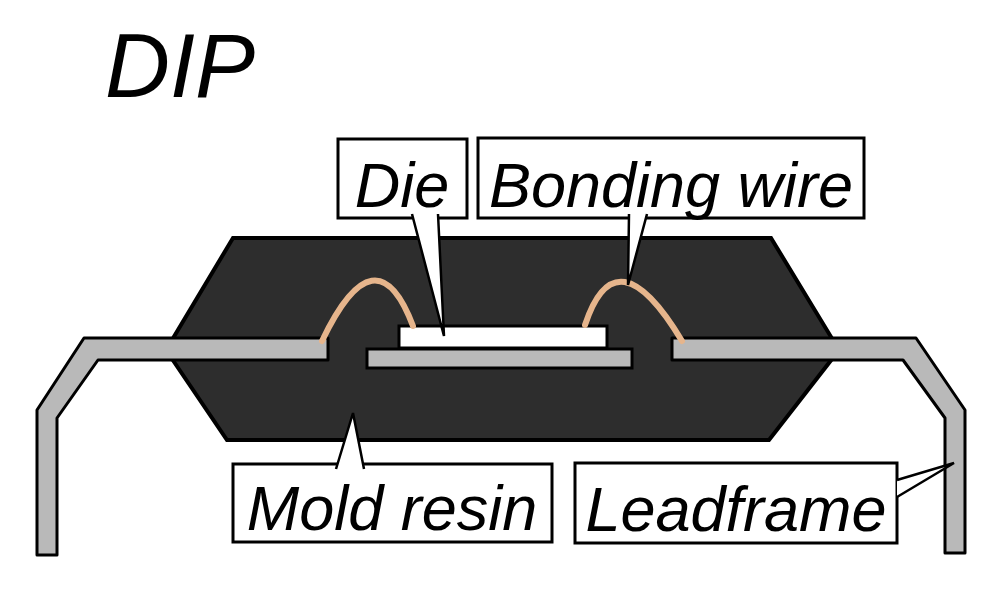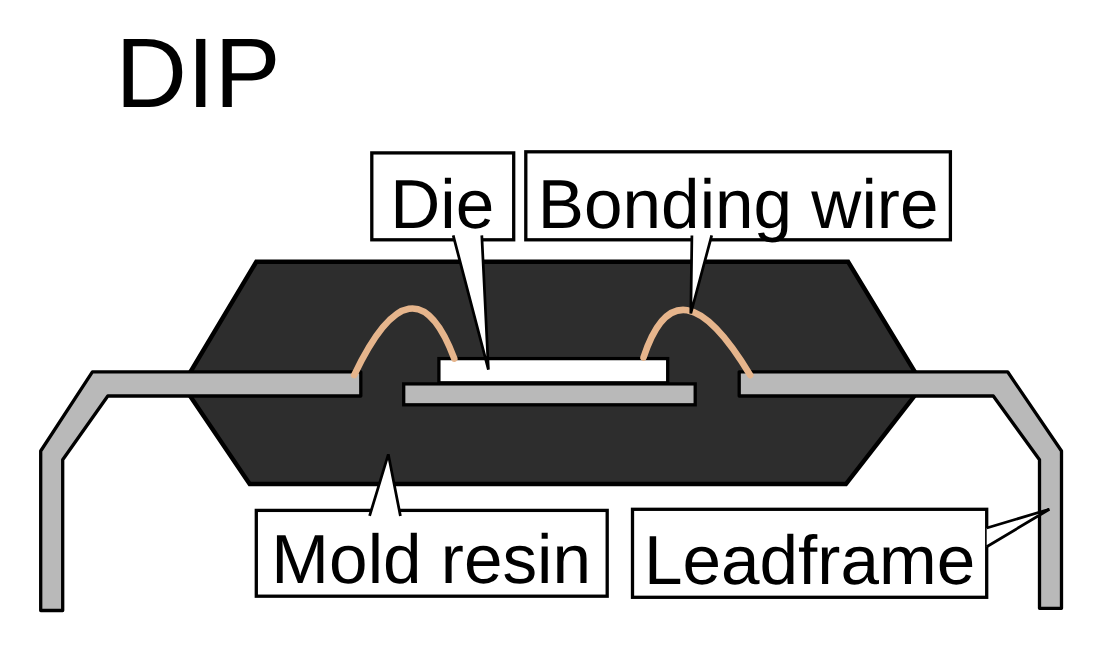--- a/index.html
+++ b/index.html
@@ -8,20 +8,21 @@
     width: 1000px;
     height: 600px;
     background: #ffffff;
     overflow: hidden;
     font-family: "Liberation Sans", sans-serif;
   }
   .stage {
     position: relative;
     width: 969px;
     height: 600px;
+    font-style: italic;
   }
   svg { display: block; }
   text {
     font-family: "Liberation Sans", sans-serif;
     fill: #000000;
   }
   .title-text { font-size: 90px; }
   .label-text { font-size: 63px; }
 </style>
 </head>

